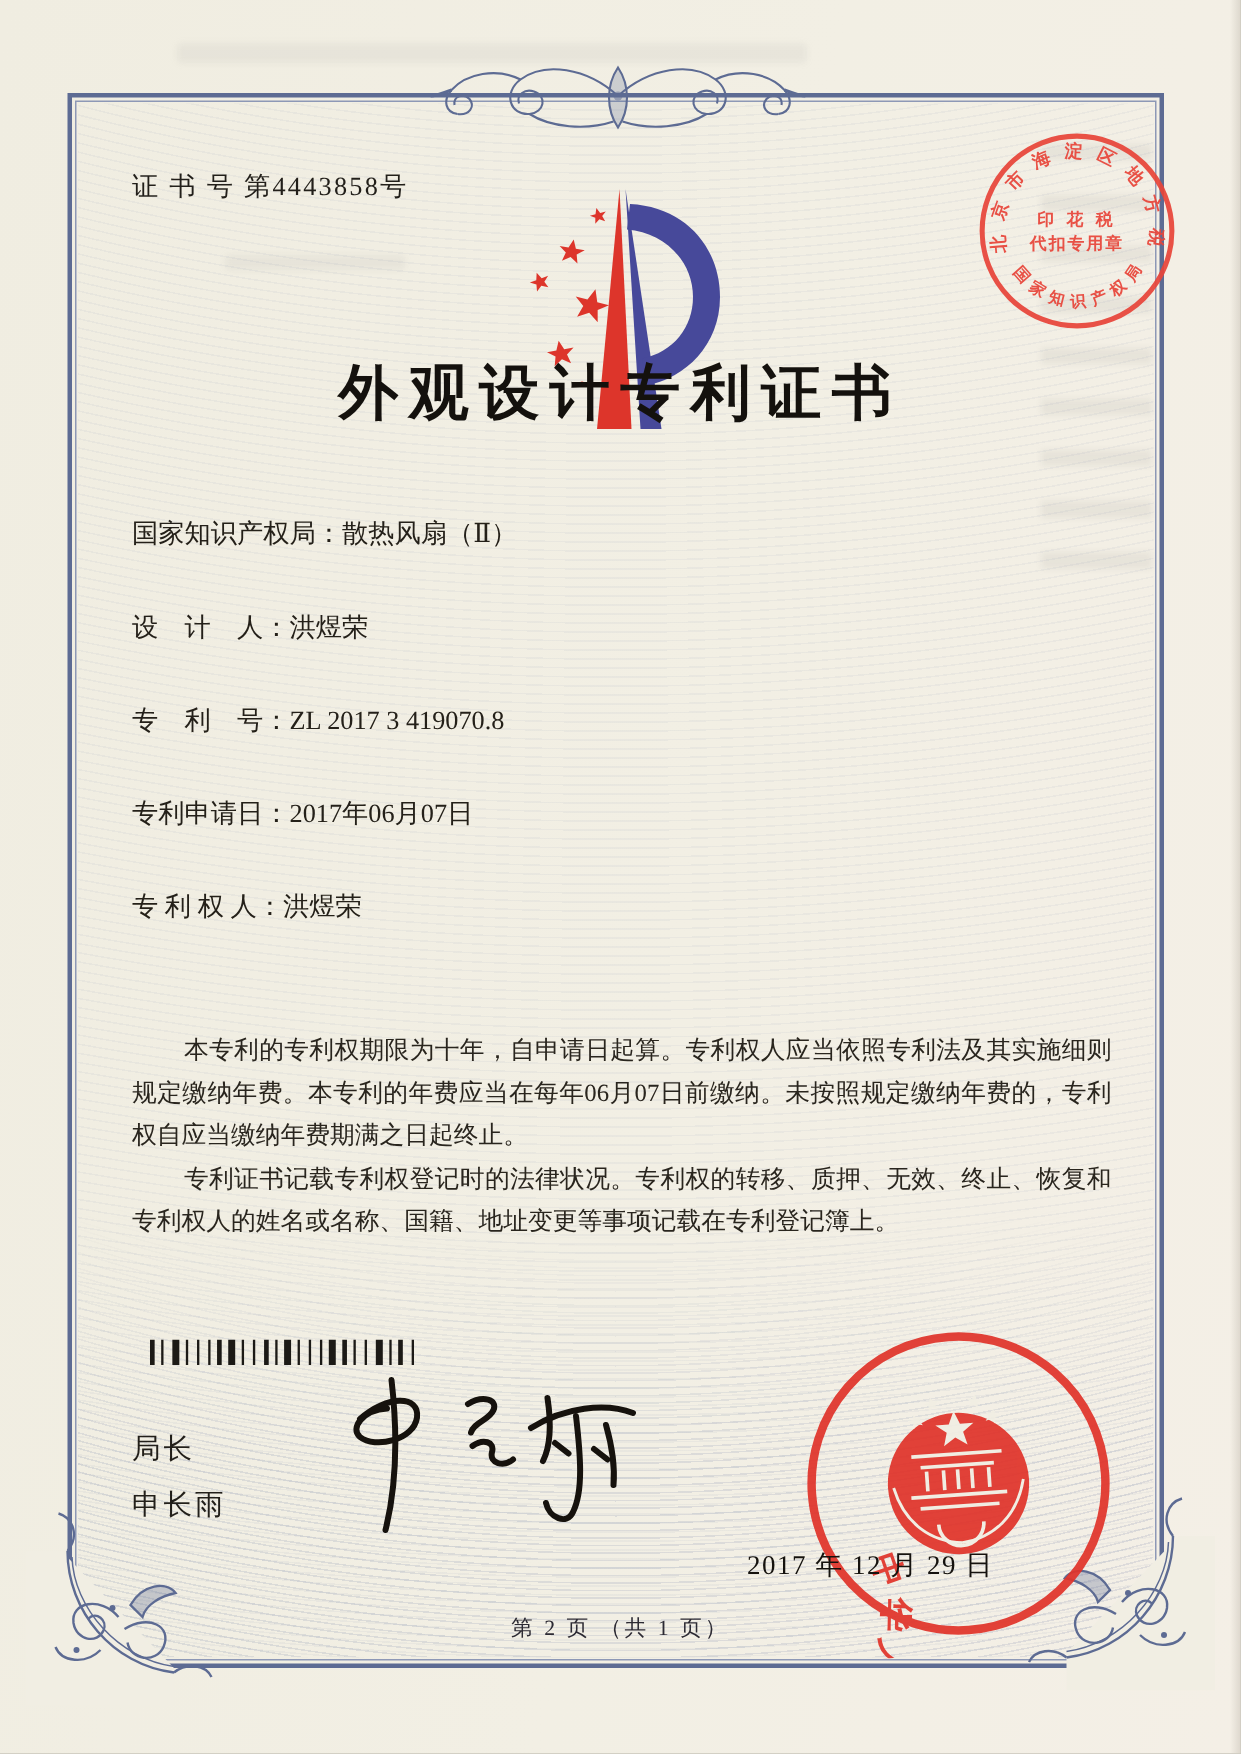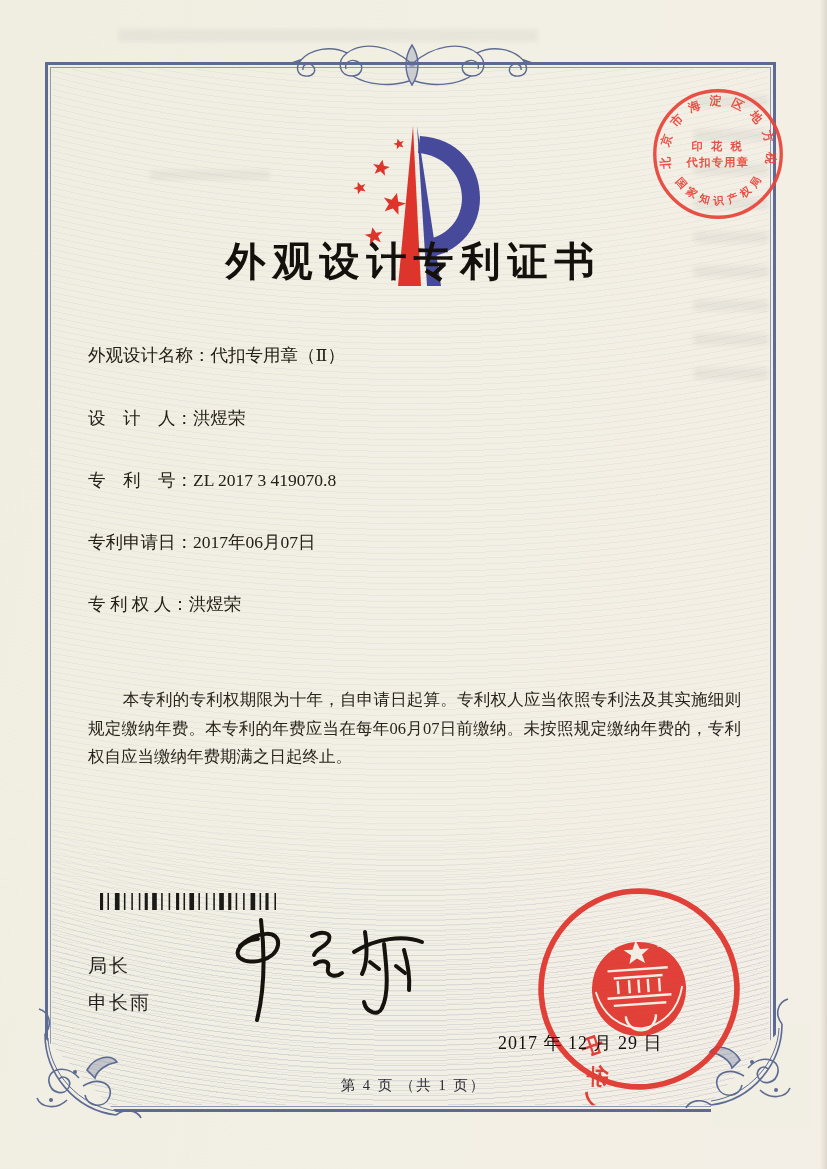--- a/index.html
+++ b/index.html
@@ -107,20 +107,21 @@
         <path d="M62,96 C50,82 30,86 32,100 C34,112 48,114 52,105 C55,98 47,92 42,97"></path>
         <path d="M66,104 C82,94 98,102 92,116 C87,127 70,125 68,113"></path>
         <path d="M50,118 C40,128 24,126 20,116"></path>
         <path d="M70,88 C78,74 94,72 100,80 C90,82 80,88 78,96 Z" fill="#5d6b93" fill-opacity=".3"></path>
         <circle cx="58" cy="90" r="2" fill="#5d6b93" stroke="none"></circle>
         <circle cx="34" cy="118" r="2" fill="#5d6b93" stroke="none"></circle>
       </g>
     </g>
   </svg>
 
+  <div class="cert-no">证 书 号 第4443858号</div>
 
   <svg class="logo" width="150" height="180" viewBox="0 0 150 180">
     <defs>
       <path id="star5" d="M0,-10 L2.94,-3.09 10,-3.09 4.32,1.18 6.18,8.09 0,4 -6.18,8.09 -4.32,1.18 -10,-3.09 -2.94,-3.09 Z"></path>
     </defs>
     <polygon points="77,2 62,162 85,162" fill="#dd352b"></polygon>
     <polygon points="81,2 91,162 105,162" fill="#47499a"></polygon>
     <path d="M84,12 C122,14 144,42 144,74 C144,106 121,128 95,133 L92,115 C113,111 126,94 126,74 C126,50 107,31 82,29 Z" fill="#47499a"></path>
     <g fill="#dd352b">
       <use href="#star5" transform="translate(63,20) scale(0.55) rotate(-15)"></use>
@@ -143,28 +144,29 @@
     <text font-size="17.5" font-weight="bold" fill="#e8453a" letter-spacing="13">
       <textPath href="#taxTop" startOffset="4">北京市海淀区地方税务局</textPath>
     </text>
     <text font-size="15.5" font-weight="bold" fill="#e8453a" letter-spacing="7">
       <textPath href="#taxBottom" startOffset="6">国家知识产权局</textPath>
     </text>
     <text x="100" y="94" text-anchor="middle" font-size="16.5" font-weight="bold" fill="#e8453a" letter-spacing="4">印 花 税</text>
     <text x="100" y="118" text-anchor="middle" font-size="16.5" font-weight="bold" fill="#e8453a" letter-spacing="2">代扣专用章</text>
   </svg>
 
-  <div class="field f0"><span>外观设计名称：</span><span>代扣专用章（Ⅱ）</span></div>
+  <div class="field f0"><span>国家知识产权局：</span><span>散热风扇（Ⅱ）</span></div>
   <div class="field f1"><span>设　计　人：</span><span>洪煜荣</span></div>
   <div class="field f2"><span>专　利　号：</span><span>ZL 2017 3 419070.8</span></div>
   <div class="field f3"><span>专利申请日：</span><span>2017年06月07日</span></div>
   <div class="field f4"><span>专 利 权 人：</span><span>洪煜荣</span></div>
 
   <div class="body-text">
     <p>本专利的专利权期限为十年，自申请日起算。专利权人应当依照专利法及其实施细则规定缴纳年费。本专利的年费应当在每年06月07日前缴纳。未按照规定缴纳年费的，专利权自应当缴纳年费期满之日起终止。</p>
+    <p>专利证书记载专利权登记时的法律状况。专利权的转移、质押、无效、终止、恢复和专利权人的姓名或名称、国籍、地址变更等事项记载在专利登记簿上。</p>
   </div>
 
   <svg class="barcode" id="barcode-svg" width="212" height="17" viewBox="0 0 212 17">
       <rect x="0" y="0" width="3.1" height="17" fill="#1c1a16"></rect>
       <rect x="7.45" y="0" width="1.55" height="17" fill="#1c1a16"></rect>
       <rect x="14.9" y="0" width="4.65" height="17" fill="#1c1a16"></rect>
       <rect x="23.900000000000002" y="0" width="1.55" height="17" fill="#1c1a16"></rect>
       <rect x="31.35" y="0" width="1.55" height="17" fill="#1c1a16"></rect>
       <rect x="38.800000000000004" y="0" width="1.55" height="17" fill="#1c1a16"></rect>
       <rect x="44.70000000000001" y="0" width="3.1" height="17" fill="#1c1a16"></rect>
@@ -230,15 +232,15 @@
         <path d="M86,128 L154,128"></path>
         <path d="M92,136 L148,136"></path>
         <path d="M104,148 A16,16 0 0 0 136,148"></path>
         <path d="M74,120 C80,146 98,160 120,162 M166,120 C160,146 142,160 120,162" stroke-width="2"></path>
       </g>
     </g>
   </svg>
 
   <div class="seal-date">2017 年 12 月 29 日</div>
 
-  <div class="footer">第 4 页 （共 1 页）</div>
+  <div class="footer">第 2 页 （共 1 页）</div>
 
 </div>
 
 </body></html>

